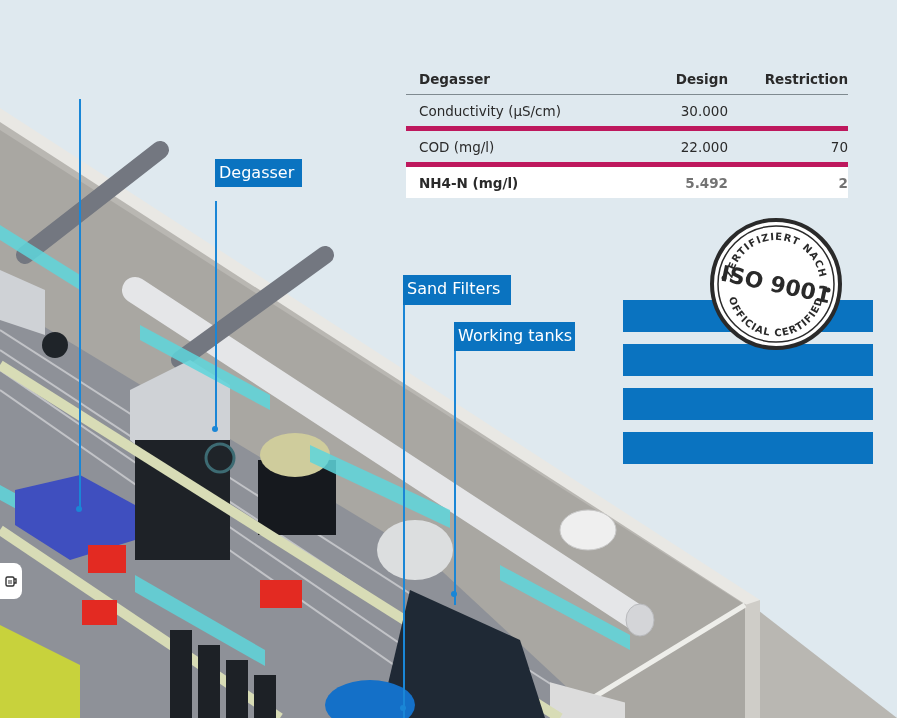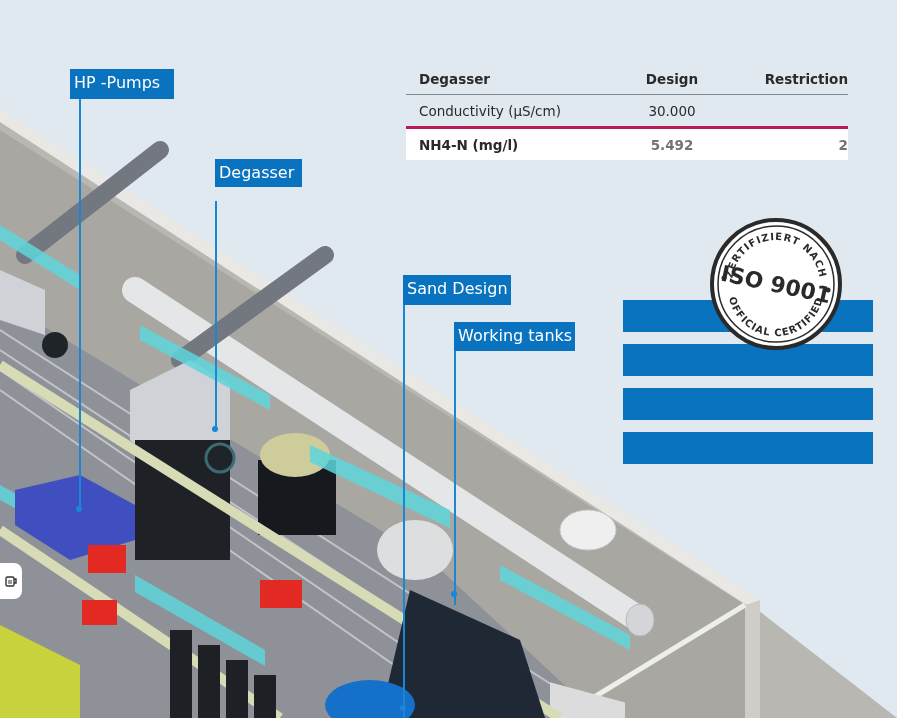--- a/index.html
+++ b/index.html
@@ -2,22 +2,22 @@
 <html><head>
 <meta charset="utf-8">
 <style>
   html,body{margin:0;padding:0;}
   body{width:897px;height:718px;overflow:hidden;background:#dfe9ef;font-family:"DejaVu Sans",sans-serif;position:relative;}
   .stage{position:absolute;left:0;top:0;width:897px;height:718px;}
   svg.plant{position:absolute;left:0;top:0;}
   
   .spec-table{position:absolute;left:406px;top:64px;width:442px;border-collapse:collapse;font-size:13.5px;color:#2a2a2a;}
   .spec-table th{font-weight:bold;font-size:13.5px;text-align:left;height:30px;border-bottom:1.5px solid #7f8a90;padding:0 0 0 13px;}
-  .spec-table td{height:31px;border-bottom:3px solid #be185d;padding:0 0 0 13px;}
-  .spec-table .c2{text-align:center;padding-left:0;width:112px;}
+  .spec-table td{height:31px;border-bottom:5px solid #be185d;padding:0 0 0 13px;}
+  .spec-table .c2{text-align:right;padding-left:0;width:112px;}
   .spec-table .c3{text-align:right;padding-left:0;width:120px;}
   .spec-table tr.hl td{background:#ffffff;border-bottom:none;font-weight:bold;}
   .spec-table tr.hl td.c2,.spec-table tr.hl td.c3{color:#737373;font-weight:bold;}
   
   .callout{position:absolute;background:#0a73c0;color:#fff;font-size:16px;line-height:1;padding:6px 8px 0 4px;box-sizing:border-box;white-space:nowrap;}
   .leader{position:absolute;width:1.5px;background:#1a86d6;}
   .leader-dot{position:absolute;width:6px;height:6px;border-radius:50%;background:#1a86d6;}
   .bar{position:absolute;left:623px;width:250px;height:32px;background:#0a73c0;}
   .stamp{position:absolute;left:708px;top:216px;width:136px;height:136px;}
   .side-btn{position:absolute;left:-12px;top:563px;width:34px;height:36px;background:#fff;border-radius:8px;display:flex;align-items:center;justify-content:flex-end;padding-right:4px;box-sizing:border-box;}
@@ -103,39 +103,43 @@
         <th class="c2">Design</th>
         <th class="c3">Restriction</th>
       </tr>
     </thead>
     <tbody>
       <tr>
         <td>Conductivity (µS/cm)</td>
         <td class="c2">30.000</td>
         <td class="c3"></td>
       </tr>
+      <tr>
+        <td>COD (mg/l)</td>
+        <td class="c2">22.000</td>
+        <td class="c3">70</td>
+      </tr>
       <tr class="hl">
         <td>NH4-N (mg/l)</td>
         <td class="c2">5.492</td>
         <td class="c3">2</td>
       </tr>
     </tbody>
   </table>
 
   <div class="leader" style="left:79px;top:99px;height:412px;"></div>
   <div class="leader-dot" style="left:76px;top:506px;"></div>
-  <div class="callout" style="left:70px;top:69px;width:104px;height:30px;">HP -Pumps</div>
 
   <div class="leader" style="left:215px;top:201px;height:229px;"></div>
   <div class="leader-dot" style="left:212px;top:426px;"></div>
   <div class="callout" style="left:215px;top:159px;width:87px;height:28px;">Degasser</div>
 
   <div class="leader" style="left:403px;top:305px;height:413px;"></div>
   <div class="leader-dot" style="left:400px;top:705px;"></div>
-  <div class="callout" style="left:403px;top:275px;width:108px;height:30px;">Sand Design</div>
+  <div class="callout" style="left:403px;top:275px;width:108px;height:30px;">Sand Filters</div>
 
   <div class="leader" style="left:454px;top:351px;height:254px;"></div>
   <div class="leader-dot" style="left:451px;top:591px;"></div>
   <div class="callout" style="left:454px;top:322px;width:121px;height:29px;text-align:right;">Working tanks</div>
 
   <div class="bar" style="top:300px;"></div>
   <div class="bar" style="top:344px;"></div>
   <div class="bar" style="top:388px;"></div>
   <div class="bar" style="top:432px;"></div>
 

